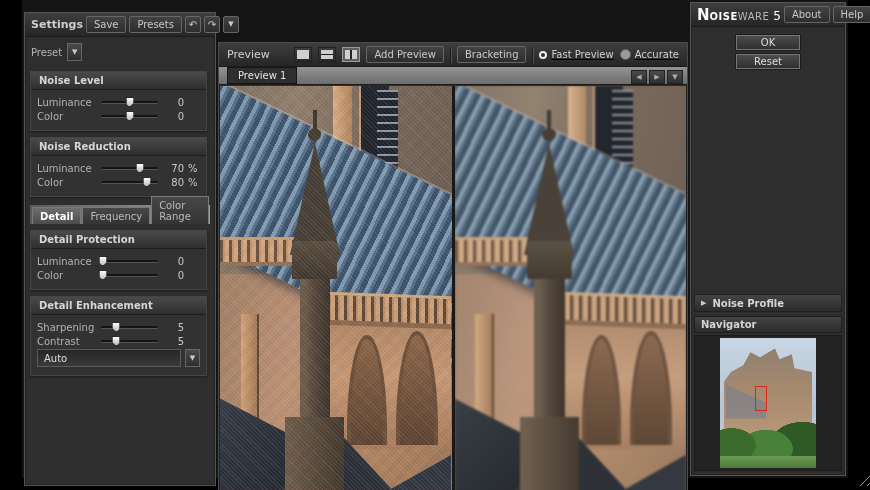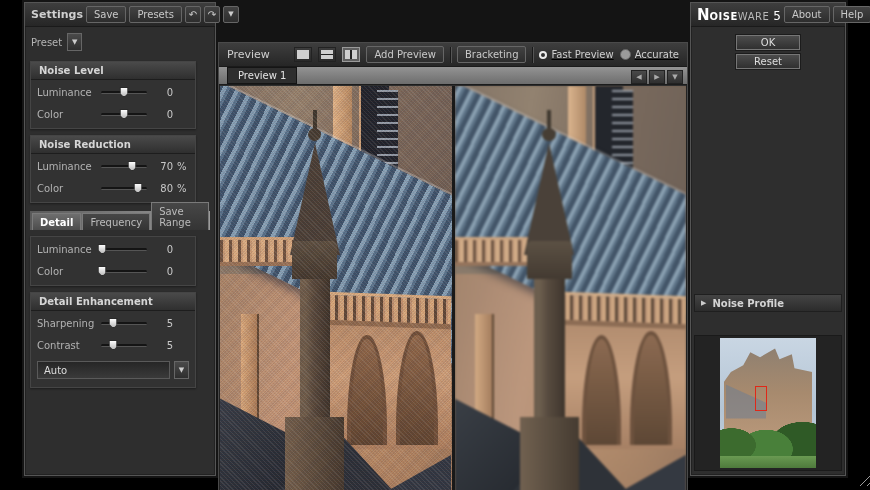--- a/index.html
+++ b/index.html
@@ -1,34 +1,34 @@
 <!DOCTYPE html>
 <html><head>
 <meta charset="utf-8">
 <style>
   html,body{margin:0;padding:0;background:#000;}
   *{box-sizing:border-box;font-family:"DejaVu Sans","Liberation Sans",sans-serif;}
   .stage{position:relative;width:870px;height:490px;background:#000;overflow:hidden;}
   .window{position:absolute;left:22px;top:0;width:826px;height:478px;background:#141414;}
   .panel{position:absolute;background:#2e2e2e;border:1px solid #555;box-shadow:inset 0 0 0 1px #222;}
-  .p-settings{left:2px;top:2px;width:192px;height:474px;}
+  .p-settings{left:2px;top:12px;width:192px;height:474px;}
   .p-preview{left:196px;top:2px;width:470px;height:474px;border-color:#4a4a4a;margin-top:40px;}
   .p-right{left:668px;top:2px;width:156px;height:474px;}
 
   
   .btn{display:inline-flex;align-items:center;justify-content:center;background:linear-gradient(#424242,#2d2d2d);
        border:1px solid #666;border-radius:2px;color:#c9c9c9;font-size:10px;padding:2px 7px;height:17px;line-height:1;cursor:default;}
   .btn.small{padding:2px 4px;min-width:16px;}
   .hdrbar{display:flex;align-items:center;height:24px;background:linear-gradient(#3e3e3e,#262626);
           border-bottom:1px solid #1a1a1a;padding:0 6px;gap:3px;}
   .hdr-title{color:#cfcfcf;font-size:11px;font-weight:bold;margin-right:auto;}
-  .grp{margin:6px 19px 0 5px;background:#323232;border:1px solid #454545;box-shadow:0 1px 2px rgba(0,0,0,.4);}
+  .grp{margin:6px 8px 0 5px;background:#323232;border:1px solid #454545;box-shadow:0 1px 2px rgba(0,0,0,.4);}
   .grp-h{background:linear-gradient(#4a4a4a,#2f2f2f);border-bottom:1px solid #1d1d1d;color:#d6d6d6;
          font-size:10px;font-weight:bold;padding:3px 8px;}
-  .grp-b{padding:5px 6px 7px 6px;display:flex;flex-direction:column;gap:8px;}
+  .grp-b{padding:5px 6px 7px 6px;display:flex;flex-direction:column;gap:0;}
   .row{display:flex;align-items:center;height:14px;gap:4px;}
   .rlabel{width:60px;color:#b2b2b2;font-size:10px;}
   .track{flex:1;position:relative;height:12px;}
   .tline{position:absolute;left:0;right:0;top:5px;height:3px;background:#141414;border-bottom:1px solid #555;border-radius:2px;}
   .thumb{position:absolute;top:1px;width:9px;height:10px;background:linear-gradient(#fdfdfd,#bdbdbd);
          border:1px solid #2a2a2a;transform:translateX(-50%);
          clip-path:polygon(0 0,100% 0,100% 55%,50% 100%,0 55%);}
   .rval{width:22px;text-align:right;color:#c9c9c9;font-size:10px;}
   .runit{width:12px;color:#c9c9c9;font-size:10px;}
   .dd{display:flex;align-items:center;height:18px;background:linear-gradient(#262626,#3a3a3a);
@@ -222,24 +222,25 @@
           </span>
           <span class="rval">80</span>
           <span class="runit">%</span>
         </div>
       </div>
     </div>
 
     <div class="stabs">
       <span class="stab active">Detail</span>
       <span class="stab">Frequency</span>
-      <span class="stab">Save Range</span>
+      <span class="stab">Color Range</span>
     </div>
 
     <div class="grp">
+      <div class="grp-h">Detail Protection</div>
       <div class="grp-b">
         <div class="row">
           <span class="rlabel">Luminance</span>
           <span class="track">
             <span class="tline"></span>
             <span class="thumb" style="left: 3%;"></span>
           </span>
           <span class="rval">0</span>
           <span class="runit"></span>
         </div>
@@ -405,20 +406,23 @@
     <div class="okreset">
       <span class="bigbtn">OK</span>
       <span class="bigbtn">Reset</span>
     </div>
 
     <div class="collapse-bar">
       <span class="caret">▶</span>
       <span>Noise Profile</span>
     </div>
 
+    <div class="nav-sec-h">
+      <span>Navigator</span>
+    </div>
 
     <div class="nav-box">
       <div class="nav-img">
         <div class="nv nv-sky"></div>
         <div class="nv nv-mass"></div>
         <div class="nv nv-roof"></div>
         <div class="nv nv-trees"></div>
         <div class="nv nv-grass"></div>
         <div class="nv nv-rect"></div>
       </div>

